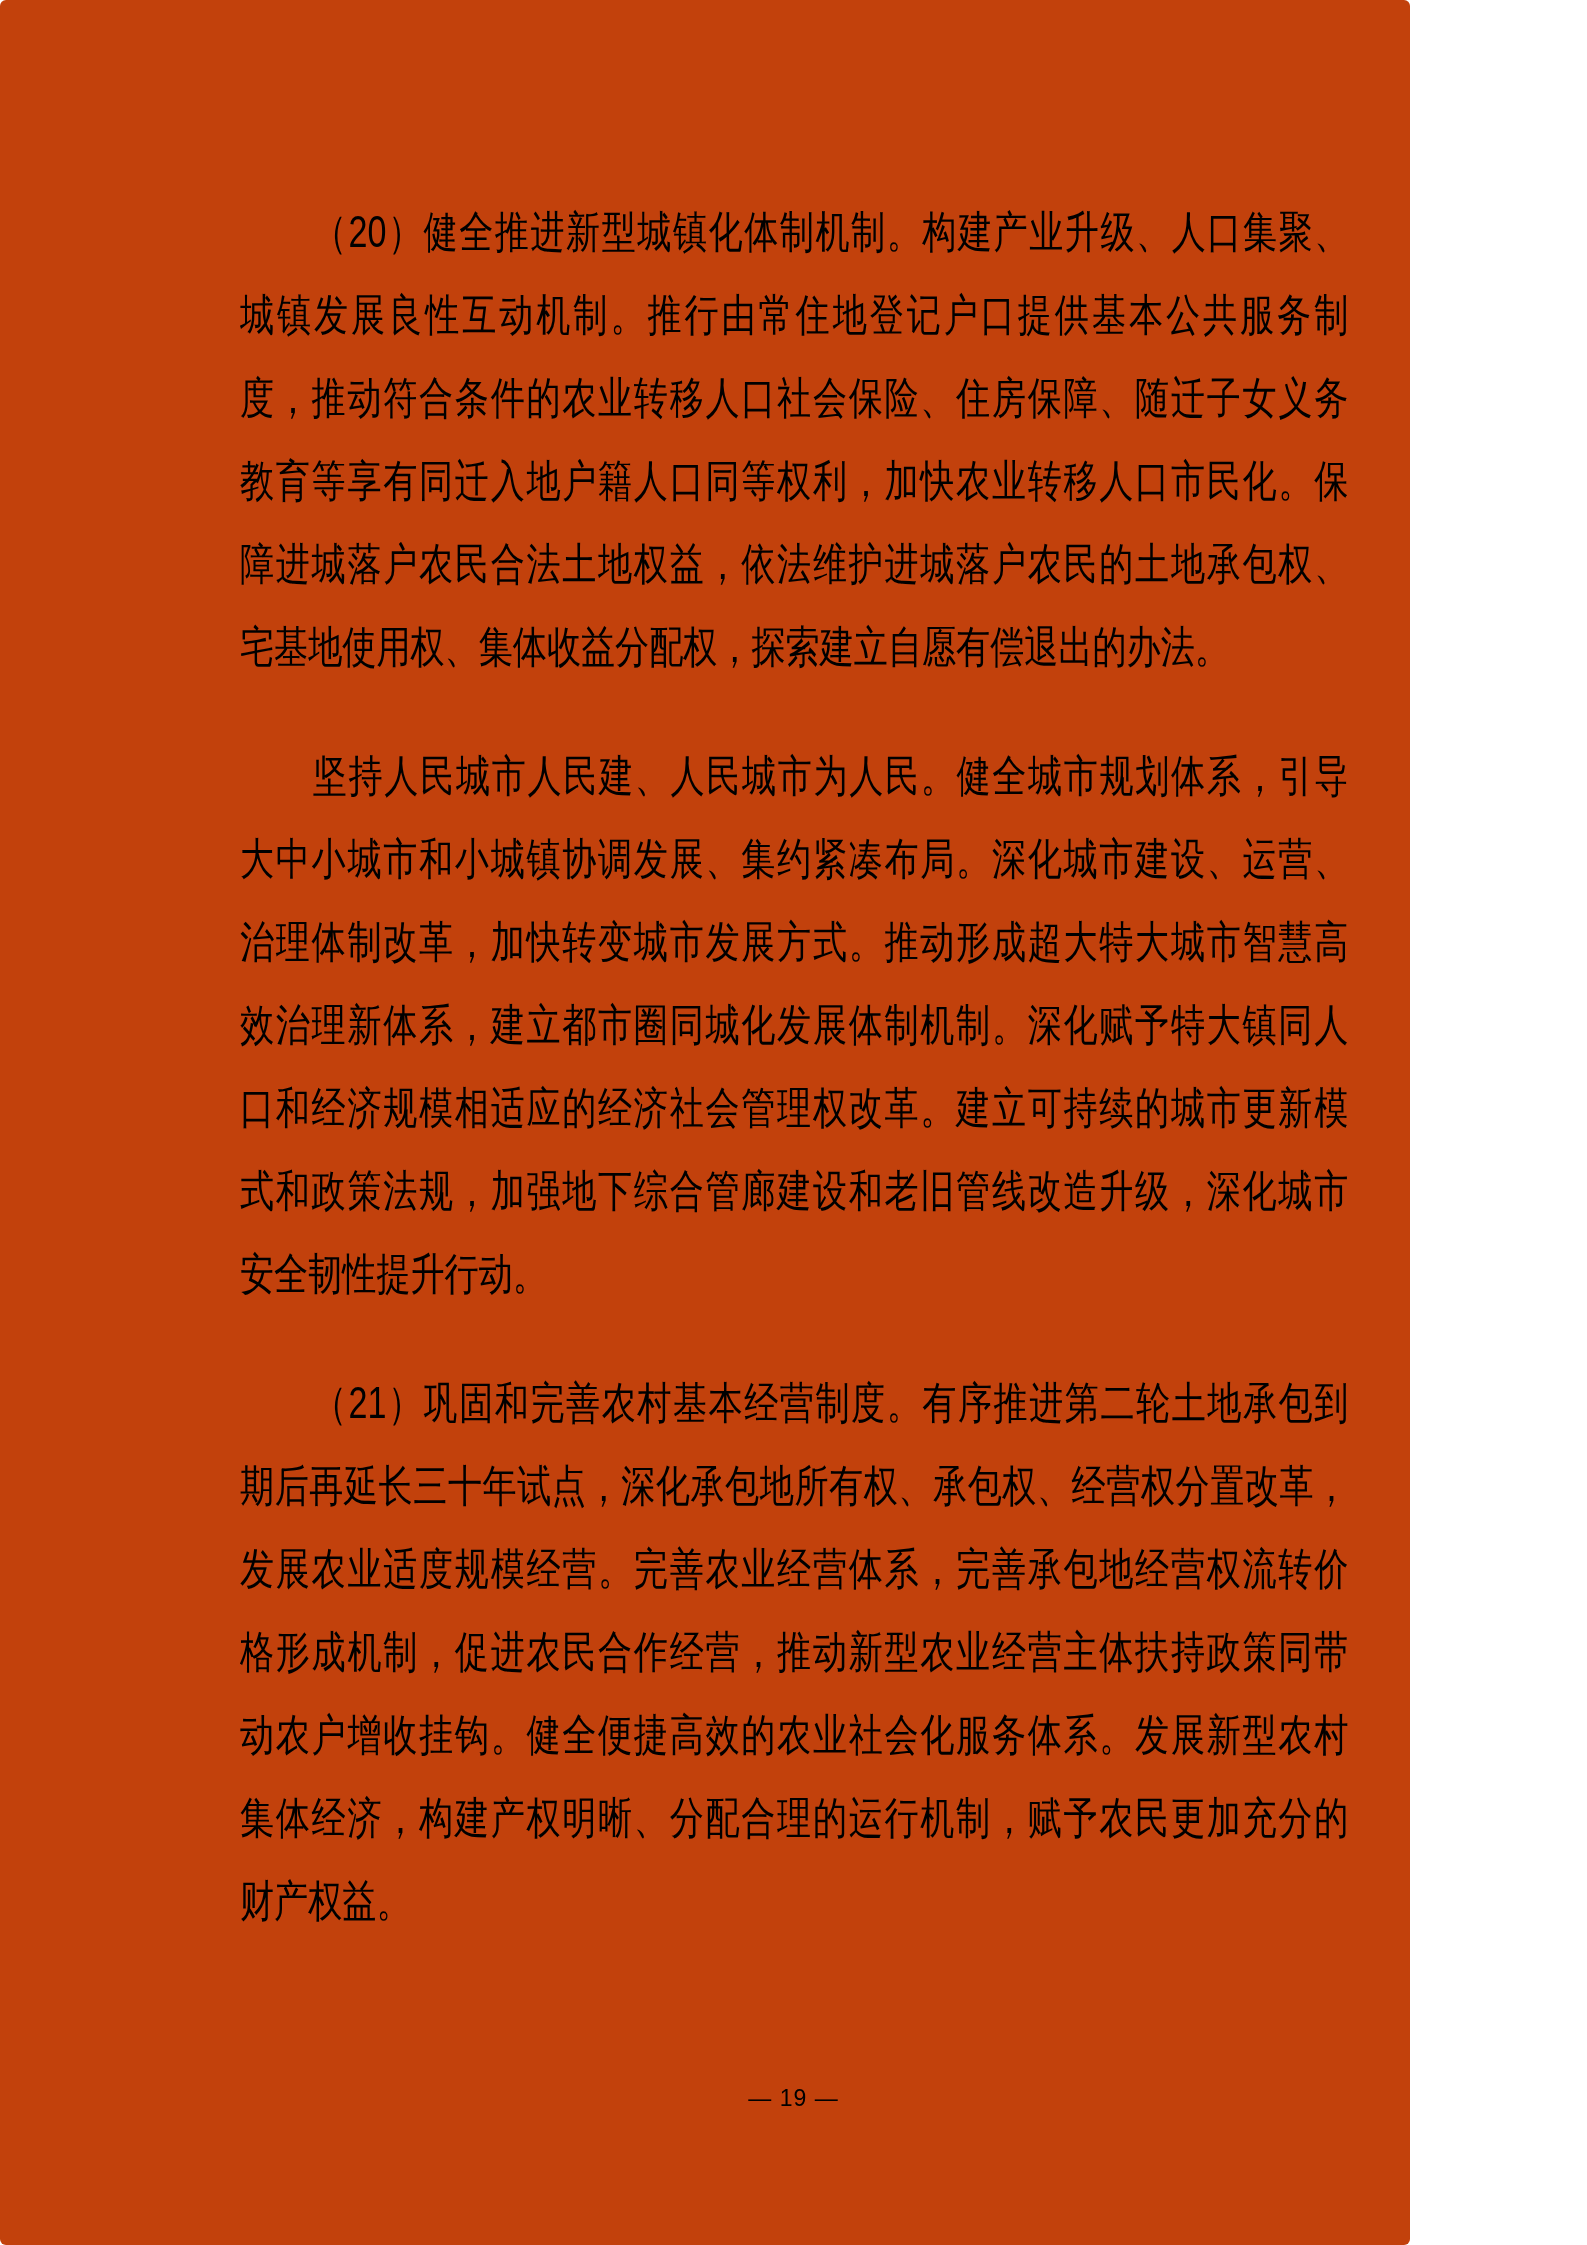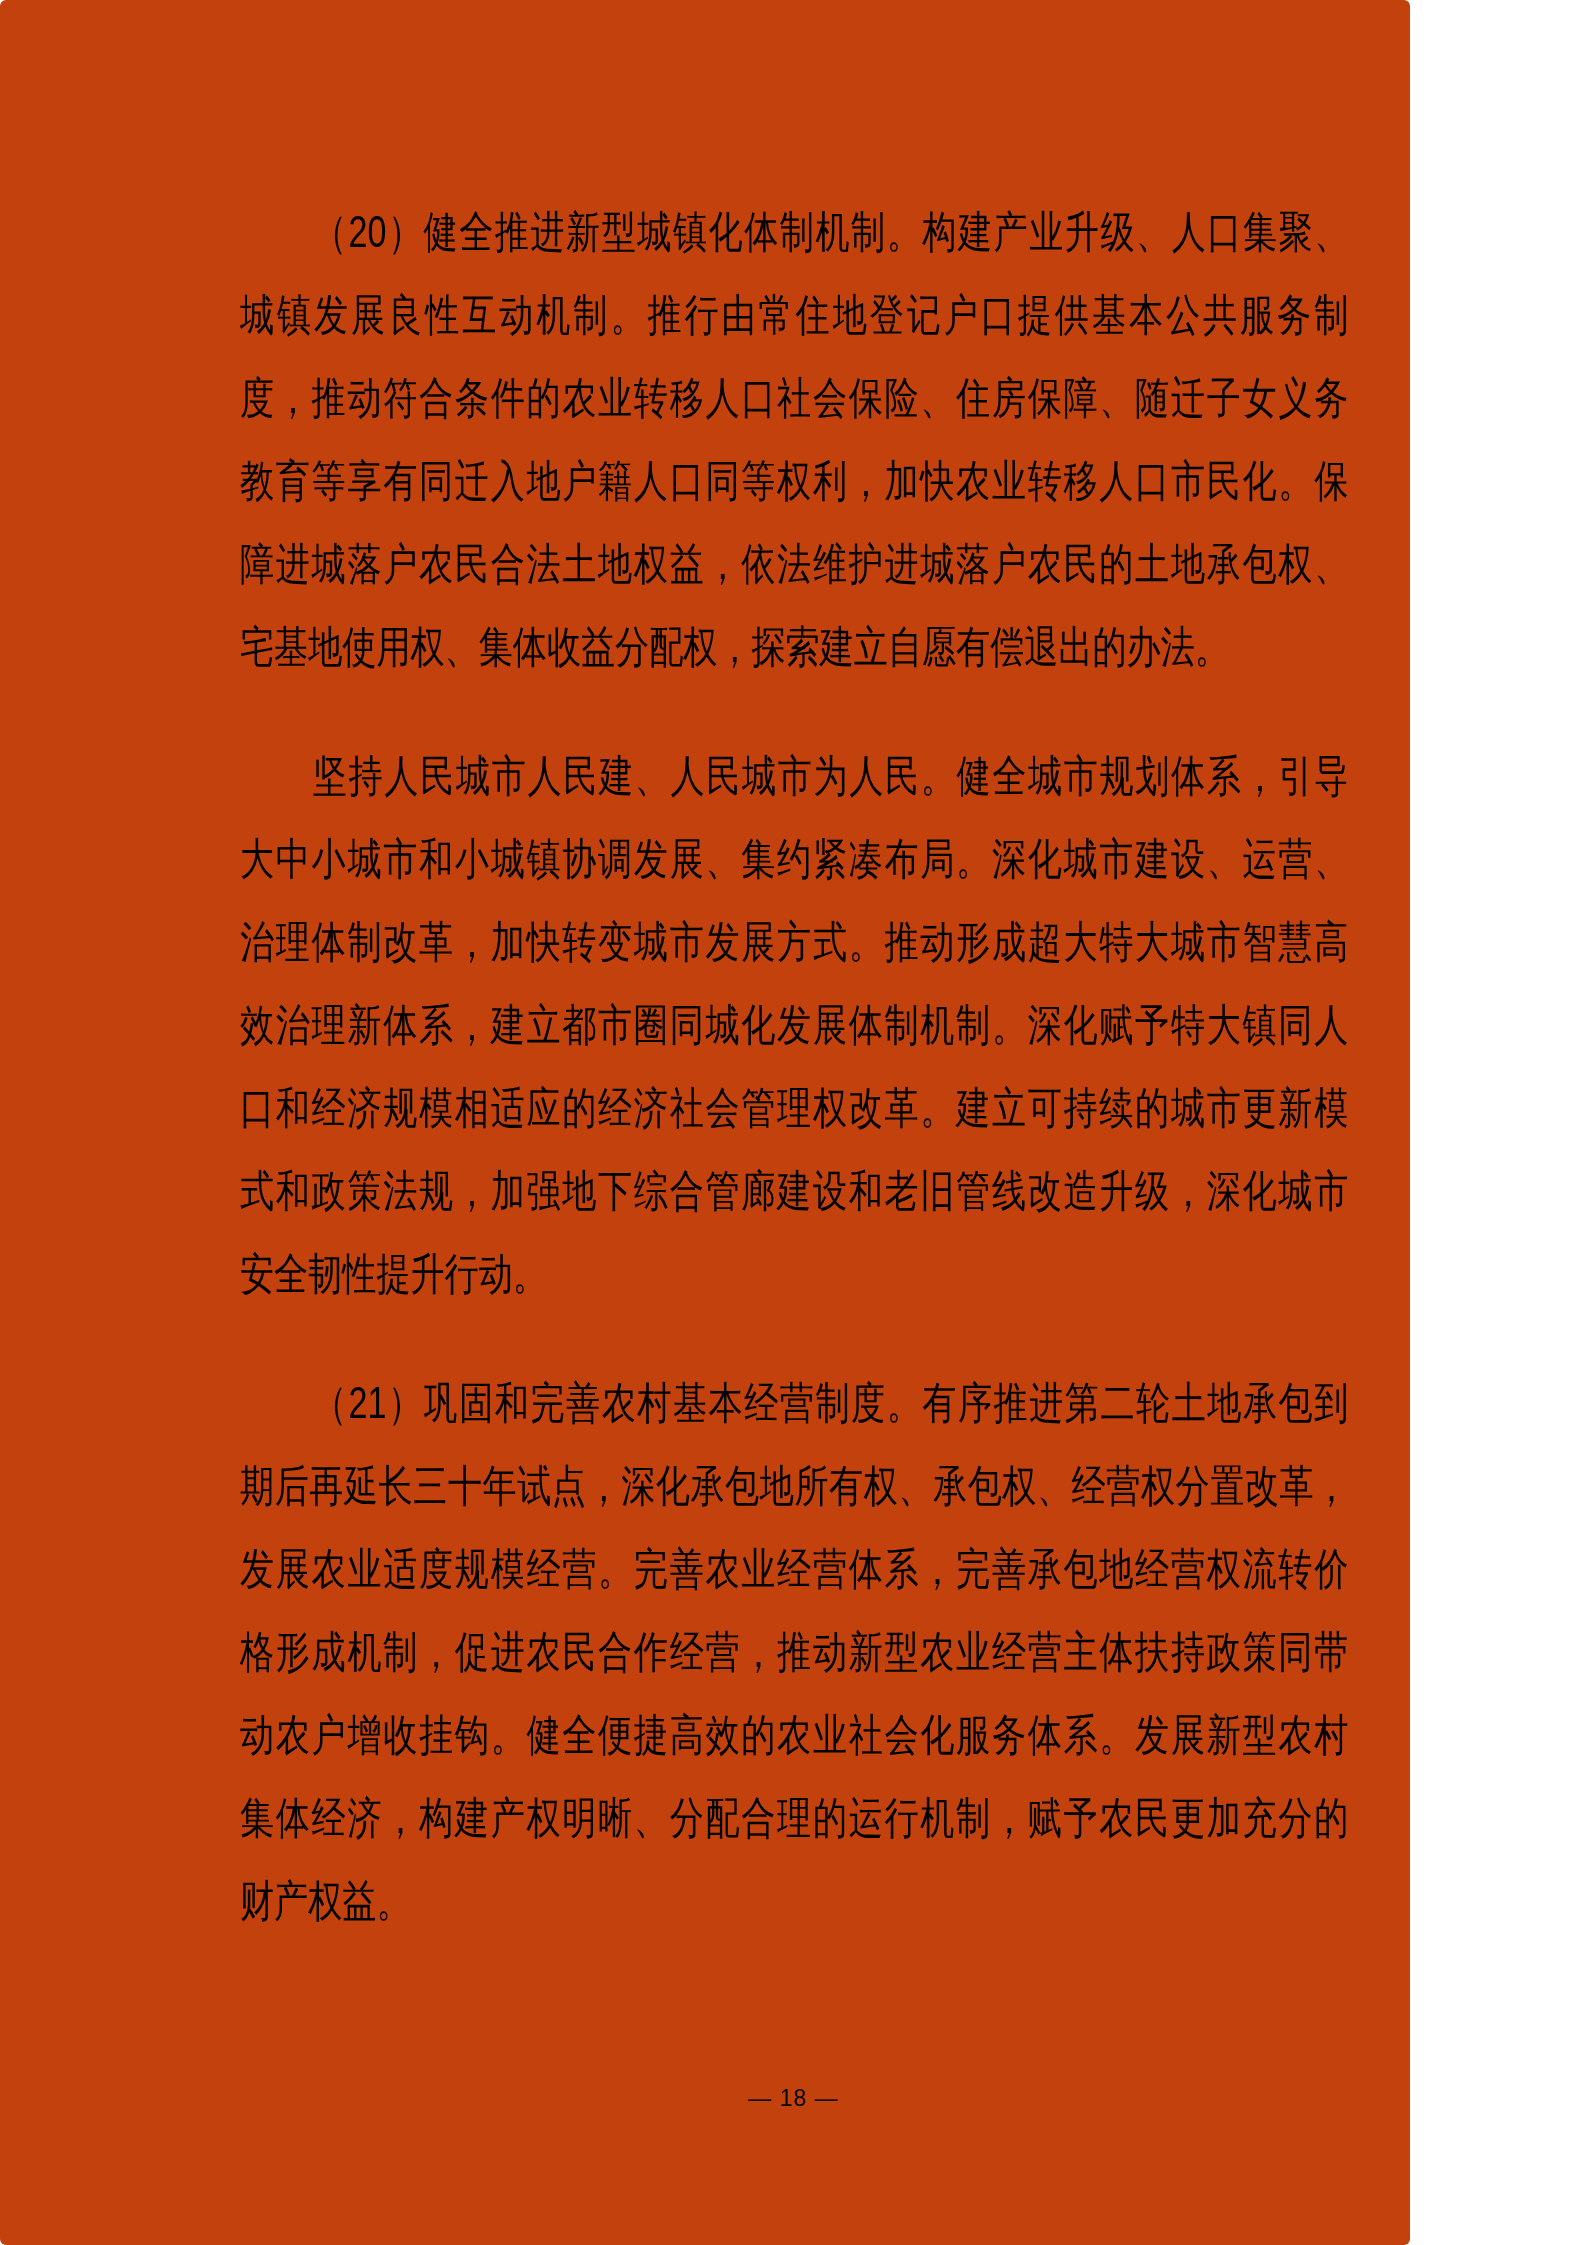--- a/index.html
+++ b/index.html
@@ -84,15 +84,15 @@
       <div class="line">期后再延长三十年试点，深化承包地所有权、承包权、经营权分置改革，</div>
       <div class="line">发展农业适度规模经营。完善农业经营体系，完善承包地经营权流转价</div>
       <div class="line">格形成机制，促进农民合作经营，推动新型农业经营主体扶持政策同带</div>
       <div class="line">动农户增收挂钩。健全便捷高效的农业社会化服务体系。发展新型农村</div>
       <div class="line">集体经济，构建产权明晰、分配合理的运行机制，赋予农民更加充分的</div>
       <div class="line final">财产权益。</div>
     </div>
 
   </div>
 
-  <div class="footer">— 18 —</div>
+  <div class="footer">— 19 —</div>
 
 </div>
 
 </body></html>

